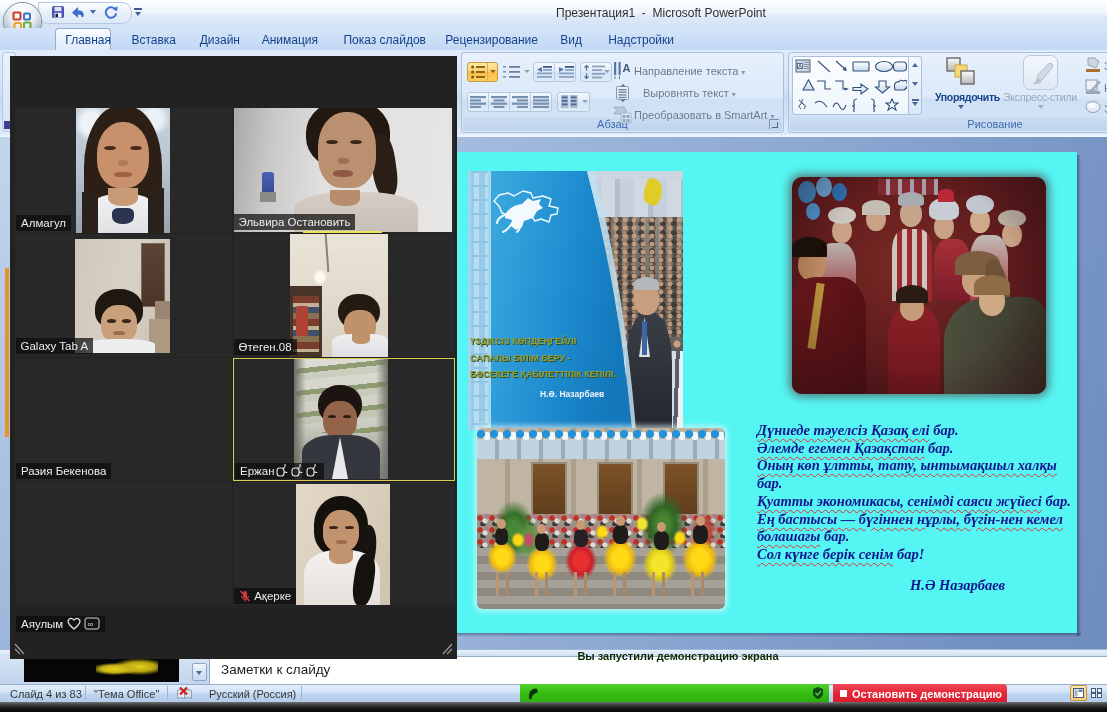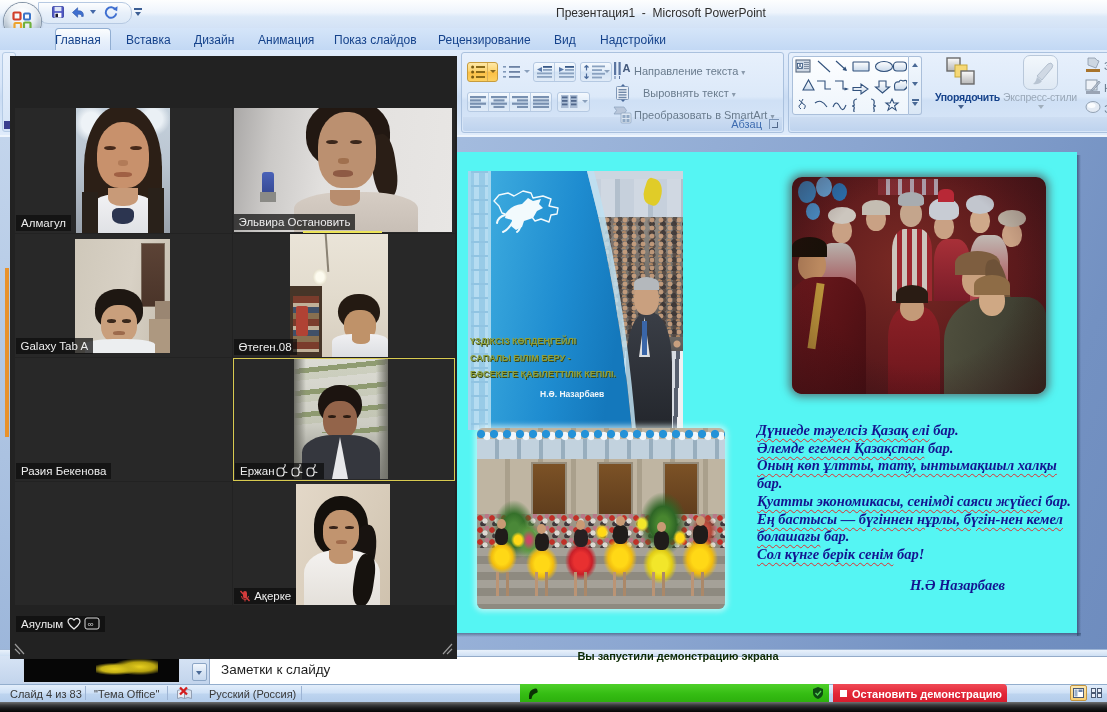--- a/index.html
+++ b/index.html
@@ -8,28 +8,28 @@
   #stage{position:relative;width:1107px;height:712px;background:#c7daf3;}
   
   #titlebar{left:0;top:0;width:1107px;height:28px;
     background:linear-gradient(#fdfefe 0%,#eef4fc 45%,#dce9f8 60%,#d3e2f6 100%);}
   #tabrow{left:0;top:28px;width:1107px;height:22px;
     background:linear-gradient(#d5e5f9,#c2d8f4);}
   #ribbon{left:0;top:50px;width:1107px;height:85px;
     background:linear-gradient(#e1ecfb 0%,#d7e5f8 40%,#cadcf3 55%,#d3e3f7 80%,#e0ecfb 100%);
     border-bottom:1px solid #8da9cc;}
   #ribbonedge{left:0;top:135px;width:1107px;height:2px;background:#eef5fd;border-bottom:1px solid #7c97bb;}
-  .tab{position:absolute;top:3px;height:19px;line-height:19px;color:#15428b;font-size:12px;text-align:left;}
+  .tab{position:absolute;top:3px;height:19px;line-height:19px;color:#15428b;font-size:12px;text-align:right;}
   #tabactive{position:absolute;left:55px;top:0px;width:56px;height:22px;border-radius:4px 4px 0 0;
     background:linear-gradient(#fbfdfe,#eaf2fc 50%,#dfeafa);border:1px solid #91aed2;border-bottom:none;box-sizing:border-box;}
   
   .grp{position:absolute;border:1px solid #aac1de;border-radius:3px;
     background:linear-gradient(#e7f0fc 0%,#dcE9f9 55%,#cfe0f5 60%,#d8e6f8 100%);box-sizing:border-box;}
   .grplabel{position:absolute;left:1px;right:1px;bottom:1px;height:14px;border-radius:0 0 2px 2px;
-    background:linear-gradient(#cdddf2,#bed3ee);color:#3e6cb0;font-size:11px;text-align:right;line-height:14px;}
+    background:linear-gradient(#cdddf2,#bed3ee);color:#3e6cb0;font-size:11px;text-align:center;line-height:14px;}
   .btn{position:absolute;border:1px solid #a9c0dd;border-radius:3px;
     background:linear-gradient(#f4f9fe,#e2edf9 45%,#d3e3f4 50%,#e0ebf8 100%);box-sizing:border-box;}
   
   #editor{left:0;top:137px;width:1107px;height:547px;
     background:linear-gradient(112deg,#b5c9e8 0%,#a3bbde 35%,#8aa5d0 65%,#7391c2 88%,#6e8cbe 100%);}
   #slide{left:436px;top:152px;width:641px;height:481px;background:#55f5f3;}
   #slideshadow{left:1077px;top:155px;width:4px;height:481px;background:linear-gradient(90deg,rgba(30,50,80,.55),rgba(30,50,80,0));}
   #slideshadowb{left:440px;top:633px;width:641px;height:4px;background:linear-gradient(rgba(30,50,80,.45),rgba(30,50,80,0));}
   
   #splitter{left:0;top:649px;width:1107px;height:7px;background:linear-gradient(#e9f1fb,#cfe0f4);border-top:1px solid #9db5d6;box-sizing:border-box;}

